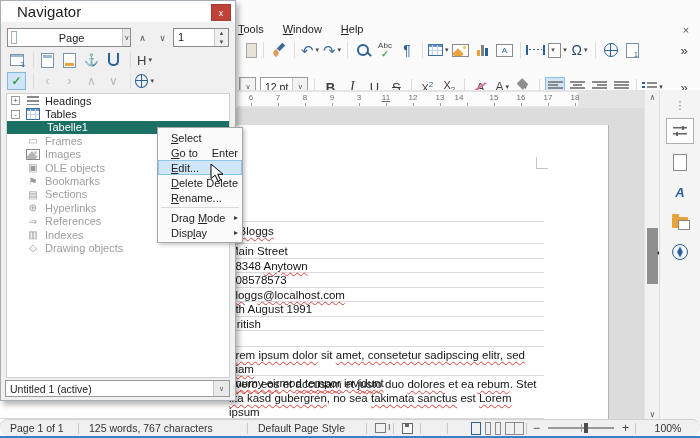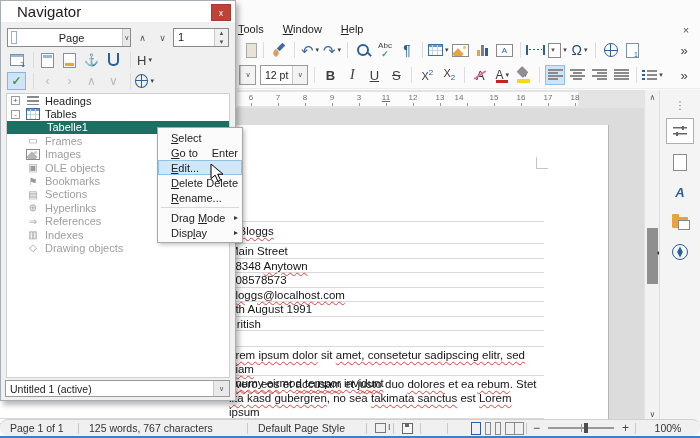--- a/index.html
+++ b/index.html
@@ -3,21 +3,21 @@
 <meta charset="utf-8">
 <style>
   html,body{margin:0;padding:0;background:#e8e8e8;}
   .app{position:relative;width:700px;height:438px;background:#fbfbfb;font-family:"Liberation Sans",sans-serif;overflow:hidden;color:#222;}
   
   .menubar{position:absolute;left:238px;top:21px;right:0;height:16px;display:flex;gap:19px;align-items:center;font-size:11px;}
   .mb-item{cursor:default;}
   .close-doc{position:absolute;right:7px;top:23px;width:14px;height:13px;font-size:11px;color:#555;display:flex;align-items:center;justify-content:center;}
   .tb{position:absolute;left:237px;right:0;display:flex;align-items:center;}
   .tb-std{top:38px;height:24px;}
-  .tb-fmt{top:62px;height:26px;border-bottom:1px solid #ececec;justify-content:flex-end;}
+  .tb-fmt{top:74px;height:26px;border-bottom:1px solid #ececec;justify-content:flex-end;}
   .tbi{height:20px;min-width:20px;display:flex;align-items:center;justify-content:center;margin:0 1px;position:relative;}
   .tbi .glyph{font-size:14px;line-height:1;}
   .tbi.active{background:#cfe4f7;box-shadow:inset 0 0 0 1px #8ec1e8;}
   .tbi.end{margin-left:auto;margin-right:6px;}
   .dd{font-size:7px;color:#444;margin-left:2px;}
   .vsep{width:1px;height:16px;background:#dcdcdc;margin:0 4px;flex:0 0 1px;}
   .mini-combo{height:18px;border:1px solid #9a9a9a;background:#fff;display:flex;align-items:center;font-size:10.5px;margin:0 2px;}
   .mini-combo .val{padding:0 4px;}
   .mini-combo .ddbox{width:14px;align-self:stretch;border-left:1px solid #c9c9c9;background:#f3f3f3;display:flex;align-items:center;justify-content:center;font-size:7px;color:#555;}
   .combo-partial{width:15px;}

